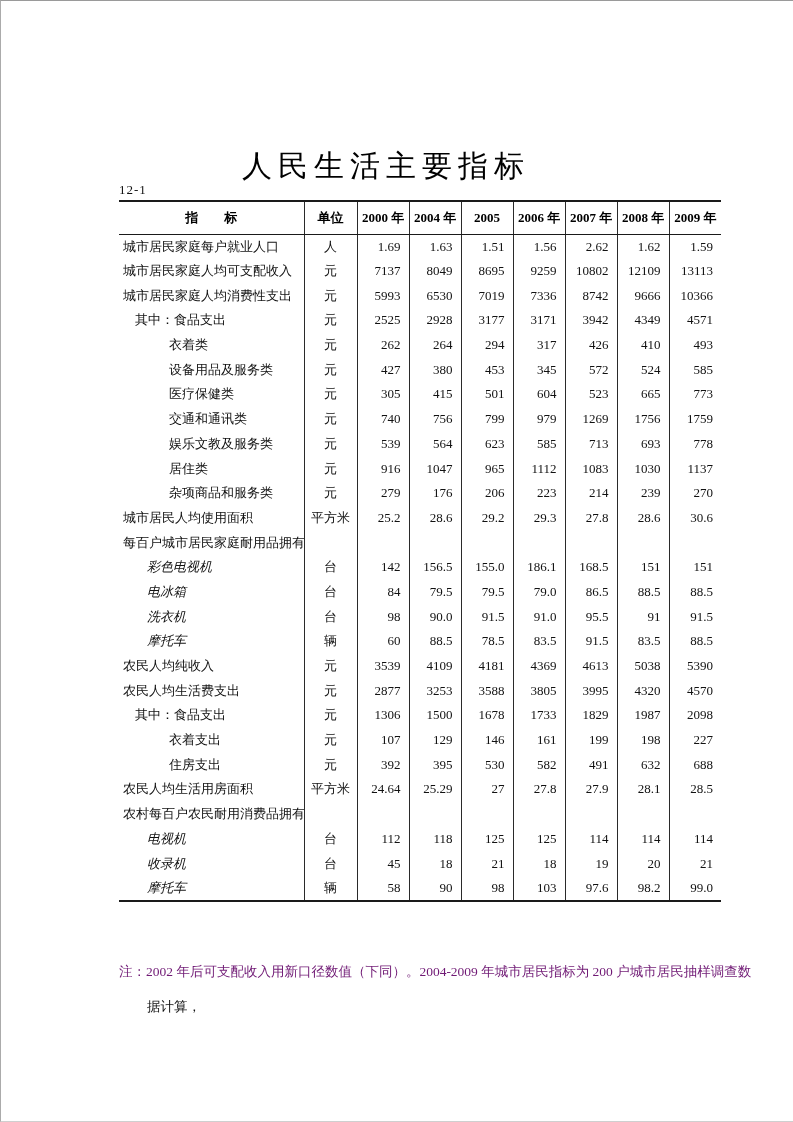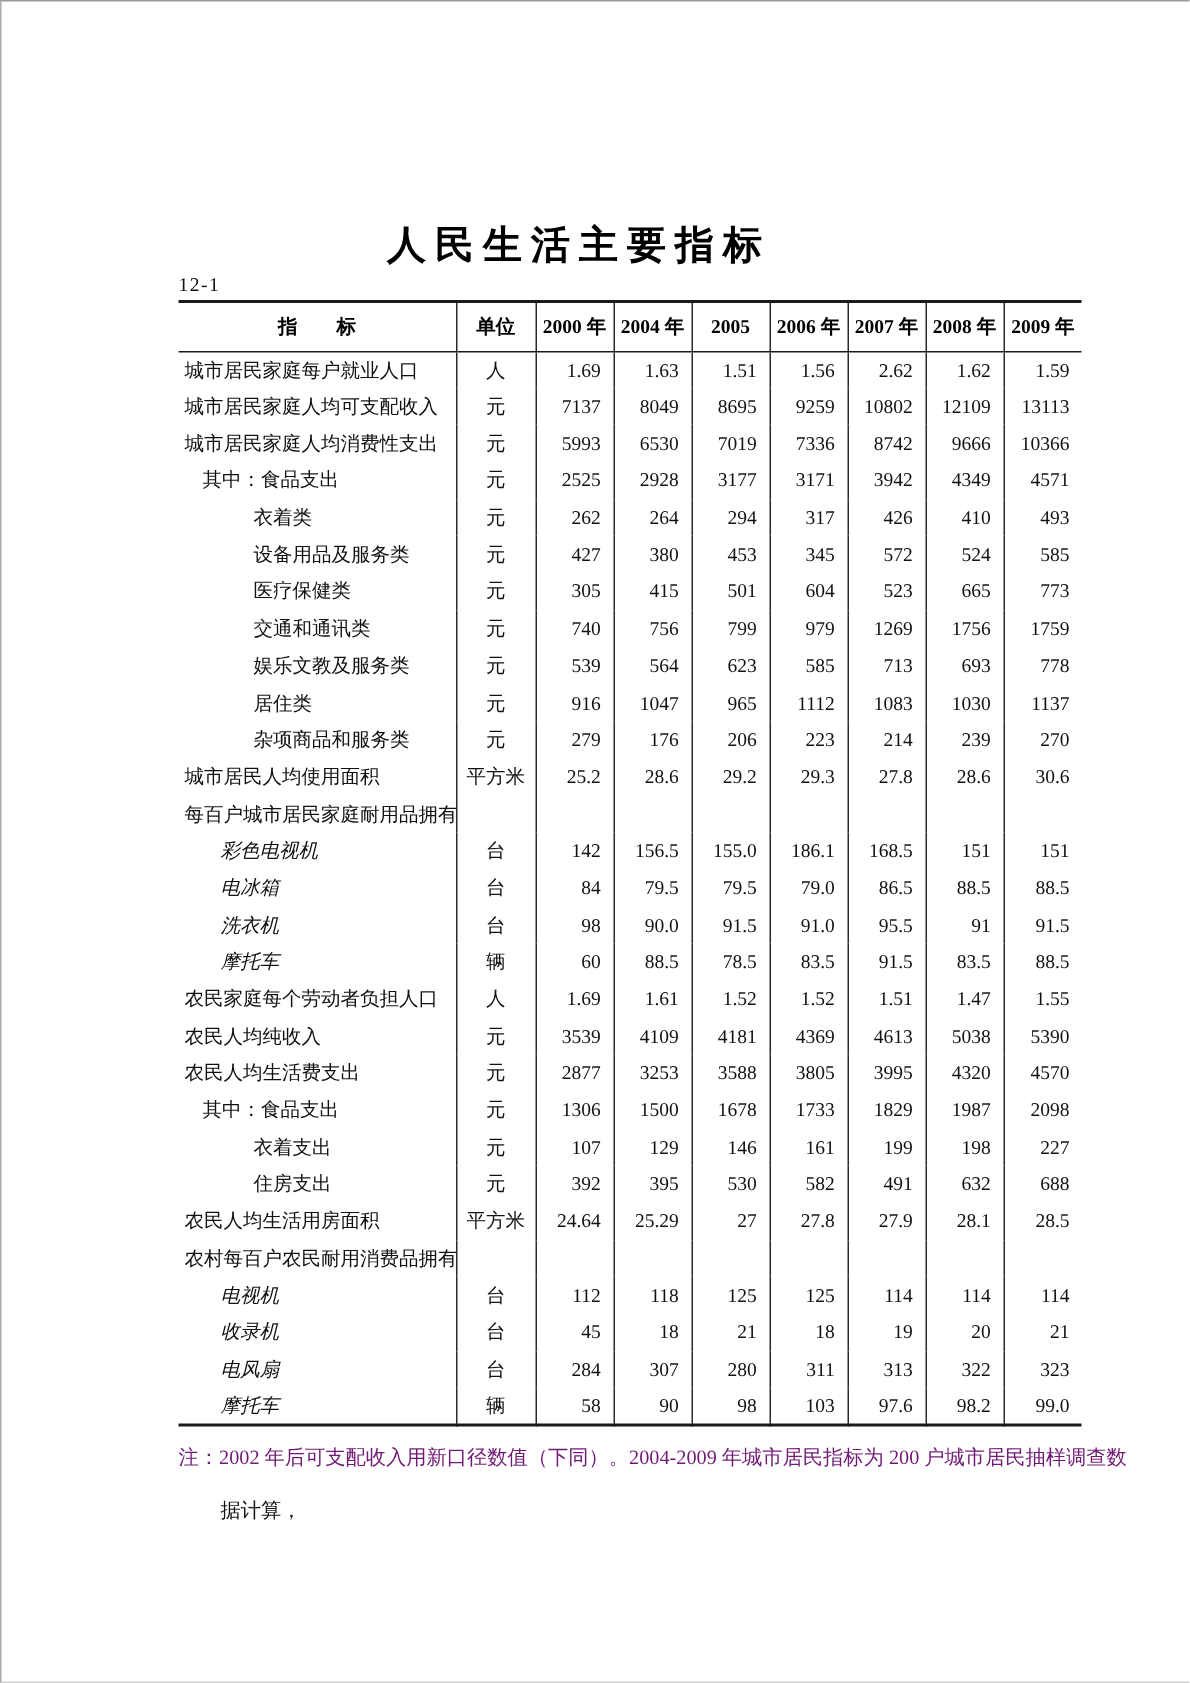--- a/index.html
+++ b/index.html
@@ -4,21 +4,21 @@
 <style>
   html,body{margin:0;padding:0;}
   body{
     width:793px;height:1122px;position:relative;background:#ffffff;
     font-family:"Liberation Serif","DejaVu Serif",serif;color:#111;
     border-top:1px solid #9a9a9a;border-left:1px solid #ababab;border-bottom:1px solid #cfcfcf;
     box-sizing:border-box;overflow:hidden;
   }
   .page-title{
     position:absolute;top:145px;left:0;width:770px;text-align:center;
-    font-size:26px;font-weight:bold;letter-spacing:6px;color:#000;
+    font-size:30px;font-weight:normal;letter-spacing:6px;color:#000;
   }
   .table-no{
     position:absolute;top:181px;left:118px;font-size:13px;color:#111;letter-spacing:1px;
   }
   table.stat{
     position:absolute;top:199px;left:118px;width:602px;
     border-collapse:collapse;table-layout:fixed;
     border-top:2.5px solid #1a1a1a;border-bottom:2.5px solid #1a1a1a;
   }
   table.stat th,table.stat td{
@@ -253,31 +253,20 @@
         <td class="cell-unit">辆</td>
         <td class="cell-value">60</td>
         <td class="cell-value">88.5</td>
         <td class="cell-value">78.5</td>
         <td class="cell-value">83.5</td>
         <td class="cell-value">91.5</td>
         <td class="cell-value">83.5</td>
         <td class="cell-value">88.5</td>
       </tr>
       <tr>
-        <td class="cell-indicator ind-0">农民家庭每个劳动者负担人口</td>
-        <td class="cell-unit">人</td>
-        <td class="cell-value">1.69</td>
-        <td class="cell-value">1.61</td>
-        <td class="cell-value">1.52</td>
-        <td class="cell-value">1.52</td>
-        <td class="cell-value">1.51</td>
-        <td class="cell-value">1.47</td>
-        <td class="cell-value">1.55</td>
-      </tr>
-      <tr>
         <td class="cell-indicator ind-0">农民人均纯收入</td>
         <td class="cell-unit">元</td>
         <td class="cell-value">3539</td>
         <td class="cell-value">4109</td>
         <td class="cell-value">4181</td>
         <td class="cell-value">4369</td>
         <td class="cell-value">4613</td>
         <td class="cell-value">5038</td>
         <td class="cell-value">5390</td>
       </tr>
@@ -363,31 +352,20 @@
         <td class="cell-unit">台</td>
         <td class="cell-value">45</td>
         <td class="cell-value">18</td>
         <td class="cell-value">21</td>
         <td class="cell-value">18</td>
         <td class="cell-value">19</td>
         <td class="cell-value">20</td>
         <td class="cell-value">21</td>
       </tr>
       <tr>
-        <td class="cell-indicator ind-2">电风扇</td>
-        <td class="cell-unit">台</td>
-        <td class="cell-value">284</td>
-        <td class="cell-value">307</td>
-        <td class="cell-value">280</td>
-        <td class="cell-value">311</td>
-        <td class="cell-value">313</td>
-        <td class="cell-value">322</td>
-        <td class="cell-value">323</td>
-      </tr>
-      <tr>
         <td class="cell-indicator ind-2">摩托车</td>
         <td class="cell-unit">辆</td>
         <td class="cell-value">58</td>
         <td class="cell-value">90</td>
         <td class="cell-value">98</td>
         <td class="cell-value">103</td>
         <td class="cell-value">97.6</td>
         <td class="cell-value">98.2</td>
         <td class="cell-value">99.0</td>
       </tr>

